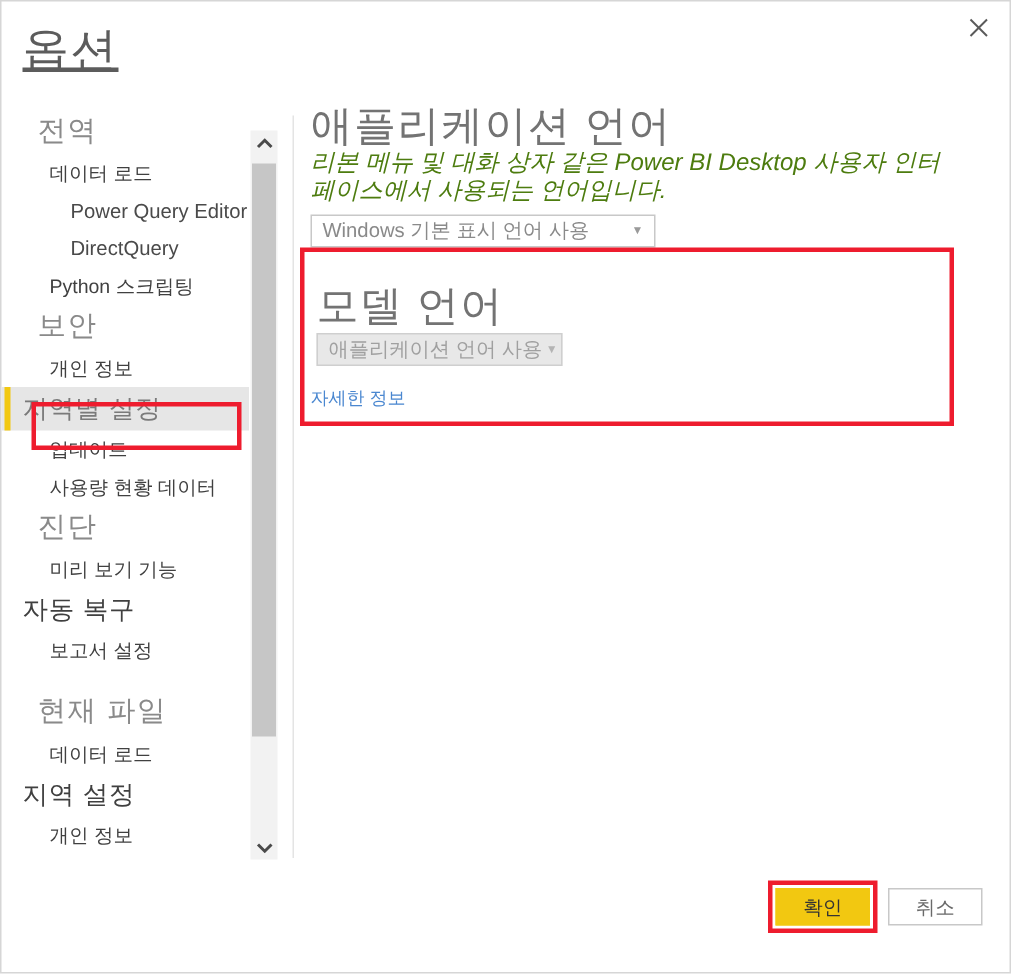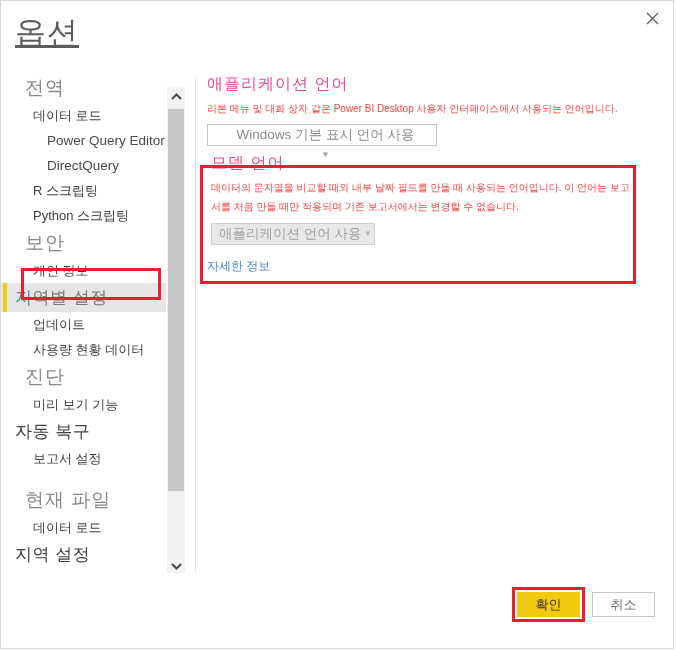--- a/index.html
+++ b/index.html
@@ -163,33 +163,34 @@
   }
 
   
   #content {
     position: absolute;
     left: 206px;
     top: 70px;
     width: 440px;
   }
   .section-title {
-    font-size: 16px;
-    color: #ec4899;
+    font-size: 28px;
+    color: #737373;
     letter-spacing: 1px;
     line-height: 26px;
     margin: 0 0 2px 0;
     white-space: nowrap;
   }
   .section-desc {
-    font-size: 10px;
-    color: #ef4444;
+    font-size: 16px;
+    color: #4d7c0f;
     line-height: 19px;
     margin: 0 0 4px 0;
     max-width: 428px;
+    font-style: italic;
   }
   .combo {
     display: inline-flex;
     align-items: center;
     justify-content: space-between;
     height: 22px;
     border: 1px solid #c8c8c8;
     background: #ffffff;
     box-sizing: border-box;
     padding: 0 0 0 7px;
@@ -208,25 +209,25 @@
     color: #9a9a9a;
     line-height: 20px;
   }
   .combo.disabled {
     background: #e8e8e8;
     border-color: #cfcfcf;
   }
   .combo.disabled .combo-text { color: #a0a0a0; }
   .combo.disabled .combo-arrow { color: #b4b4b4; }
 
-  #app-language-combo { width: 230px; margin-top: 2px; flex-direction: column; }
+  #app-language-combo { width: 230px; margin-top: 2px; }
   #model-language-combo { width: 164px; margin-top: 3px; }
 
   #model-language-block {
-    margin-top: 0;
+    margin-top: 22px;
     padding: 4px 0 4px 4px;
     position: relative;
   }
 
   
   #model-highlight-box {
     position: absolute;
     left: 199px;
     top: 164px;
     width: 436px;
@@ -308,21 +309,20 @@
     </div>
   </div>
 
   <div id="nav-panel">
 
     <div class="nav-group">
       <div class="nav-header">전역</div>
       <div class="nav-item">데이터 로드</div>
       <div class="nav-item latin">Power Query Editor</div>
       <div class="nav-item latin">DirectQuery</div>
-      <div class="nav-item">R 스크립팅</div>
       <div class="nav-item">Python 스크립팅</div>
     </div>
 
     <div class="nav-group">
       <div class="nav-header">보안</div>
       <div class="nav-item">개인 정보</div>
       <div class="nav-item big selected">지역별 설정</div>
       <div class="nav-item">업데이트</div>
       <div class="nav-item">사용량 현황 데이터</div>
     </div>
@@ -373,21 +373,20 @@
       <div class="section-title">애플리케이션 언어</div>
       <div class="section-desc">리본 메뉴 및 대화 상자 같은 Power BI Desktop 사용자 인터페이스에서 사용되는 언어입니다.</div>
       <div class="combo" id="app-language-combo">
         <span class="combo-text">Windows 기본 표시 언어 사용</span>
         <span class="combo-arrow">▼</span>
       </div>
     </div>
 
     <div id="model-language-block">
       <div class="section-title">모델 언어</div>
-      <div class="section-desc">데이터의 문자열을 비교할 때와 내부 날짜 필드를 만들 때 사용되는 언어입니다. 이 언어는 보고서를 처음 만들 때만 적용되며 기존 보고서에서는 변경할 수 없습니다.</div>
       <div class="combo disabled" id="model-language-combo">
         <span class="combo-text">애플리케이션 언어 사용</span>
         <span class="combo-arrow">▼</span>
       </div>
     </div>
 
     <a id="learn-more-link" href="#">자세한 정보</a>
   </div>
 
   <div id="model-highlight-box"></div>

